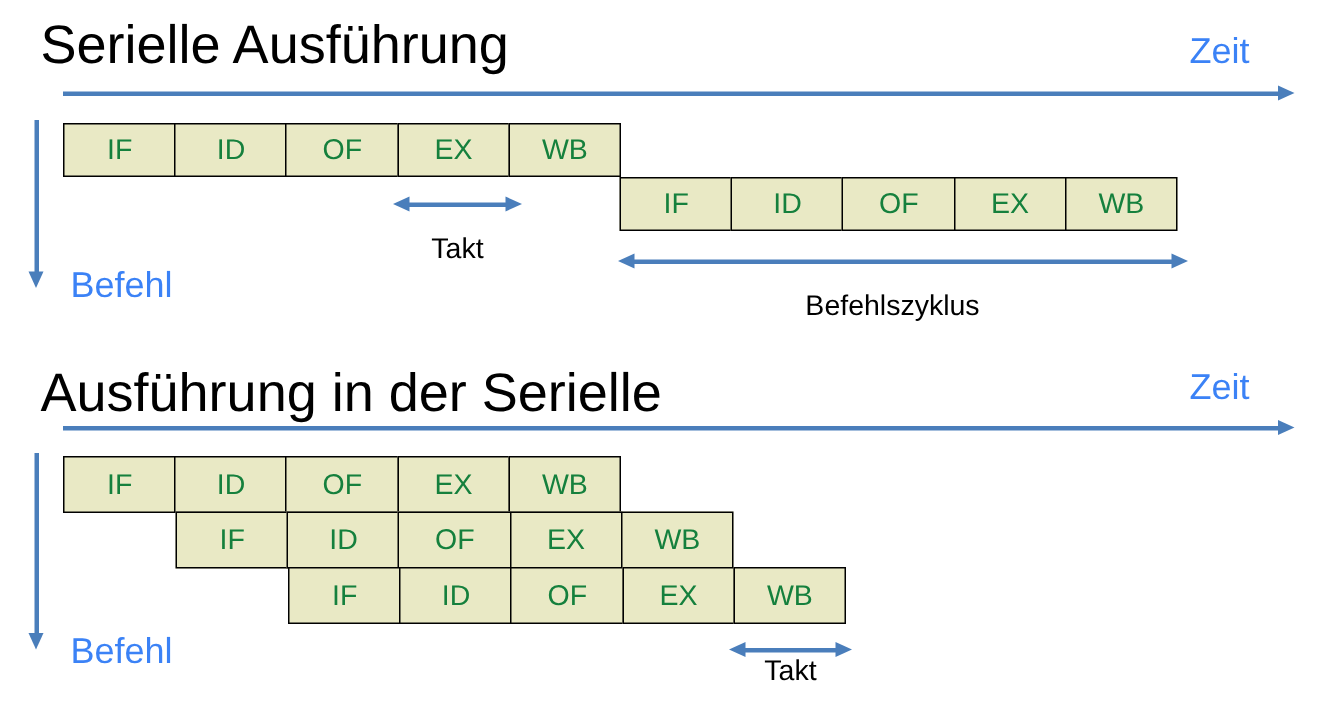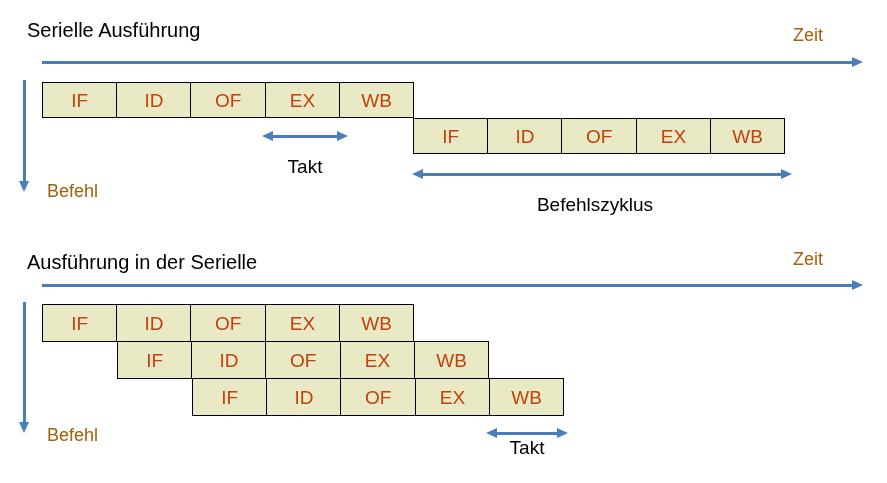--- a/index.html
+++ b/index.html
@@ -21,21 +21,21 @@
     position: absolute;
     left: 0;
     top: 0;
     width: 887px;
     height: 483px;
   }
 
   
   .section-title {
     position: absolute;
-    font-size: 20px;
+    font-size: 36px;
     line-height: 34px;
     font-weight: 400;
     color: #000000;
     white-space: nowrap;
     letter-spacing: 0px;
   }
   #title-serial  { left: 27px; top: 13px; }
   #title-pipeline{ left: 27px; top: 245px; }
 
   
@@ -98,23 +98,23 @@
     width: 0;
     height: 0;
     border-top: 5.5px solid transparent;
     border-bottom: 5.5px solid transparent;
     border-left: 11px solid #4A7EBB;
   }
 
   
   .label {
     position: absolute;
-    font-size: 18px;
+    font-size: 24px;
     line-height: 22px;
-    color: #a16207;
+    color: #3b82f6;
     white-space: nowrap;
   }
   .label-center {
     position: absolute;
     font-size: 19px;
     line-height: 22px;
     color: #000000;
     white-space: nowrap;
     text-align: center;
     transform: translateX(-50%);
@@ -128,21 +128,21 @@
   .stage {
     box-sizing: border-box;
     background: #E9E9C5;
     border: 1.4px solid #000000;
     margin-left: -1.4px;
     display: flex;
     align-items: center;
     justify-content: center;
     font-size: 19px;
     line-height: 19px;
-    color: #c2410c;
+    color: #15803d;
   }
   .stage:first-child { margin-left: 0; }
 </style>
 </head>
 <body>
 
 <div class="slide">
 
   <div>
 

